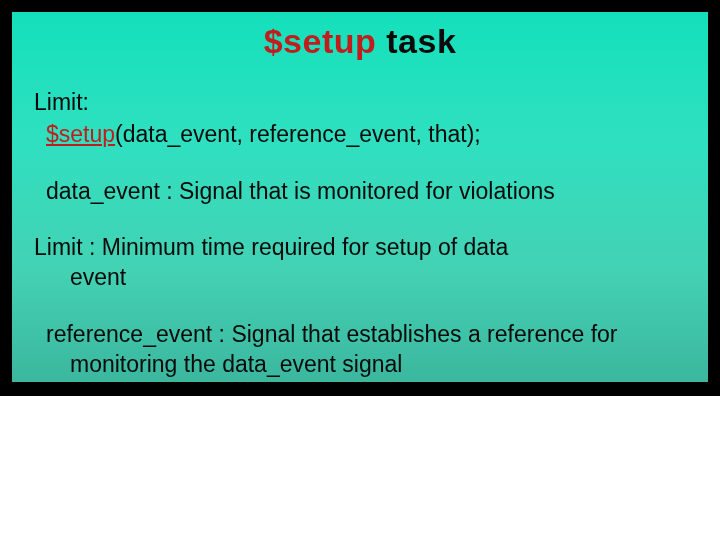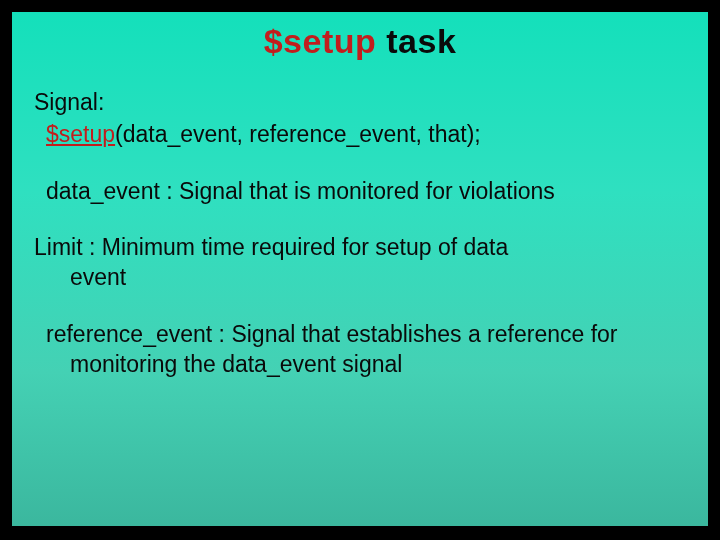--- a/index.html
+++ b/index.html
@@ -5,21 +5,21 @@
   html, body {
     margin: 0;
     padding: 0;
     width: 720px;
     height: 540px;
     overflow: hidden;
     font-family: Arial, Helvetica, sans-serif;
   }
   .frame {
     width: 720px;
-    height: 540px;
+    height: 396px;
     background: #000;
     box-sizing: border-box;
     padding: 12px 12px 14px 12px;
   }
   .slide {
     width: 100%;
     height: 100%;
     background: linear-gradient(180deg, #14e0bb 0%, #2fe0c0 35%, #44d1b4 70%, #3bb79e 100%);
     box-sizing: border-box;
     padding: 10px 22px 18px 22px;
@@ -73,21 +73,21 @@
 
 <div class="frame">
   <div class="slide">
 
     <div class="title">
       <span class="keyword">$setup</span><span> task</span>
     </div>
 
     <div class="body">
 
-      <div class="usage-label">Signal:</div>
+      <div class="usage-label">Limit:</div>
 
       <div class="usage-line">
         <span class="keyword">$setup</span><span>(data_event, reference_event, that);</span>
       </div>
 
       <div class="param">data_event : Signal that is monitored for violations</div>
 
       <div class="param limit">
         <span>Limit  : Minimum time required for setup of data</span>
         <span class="cont">event</span>

